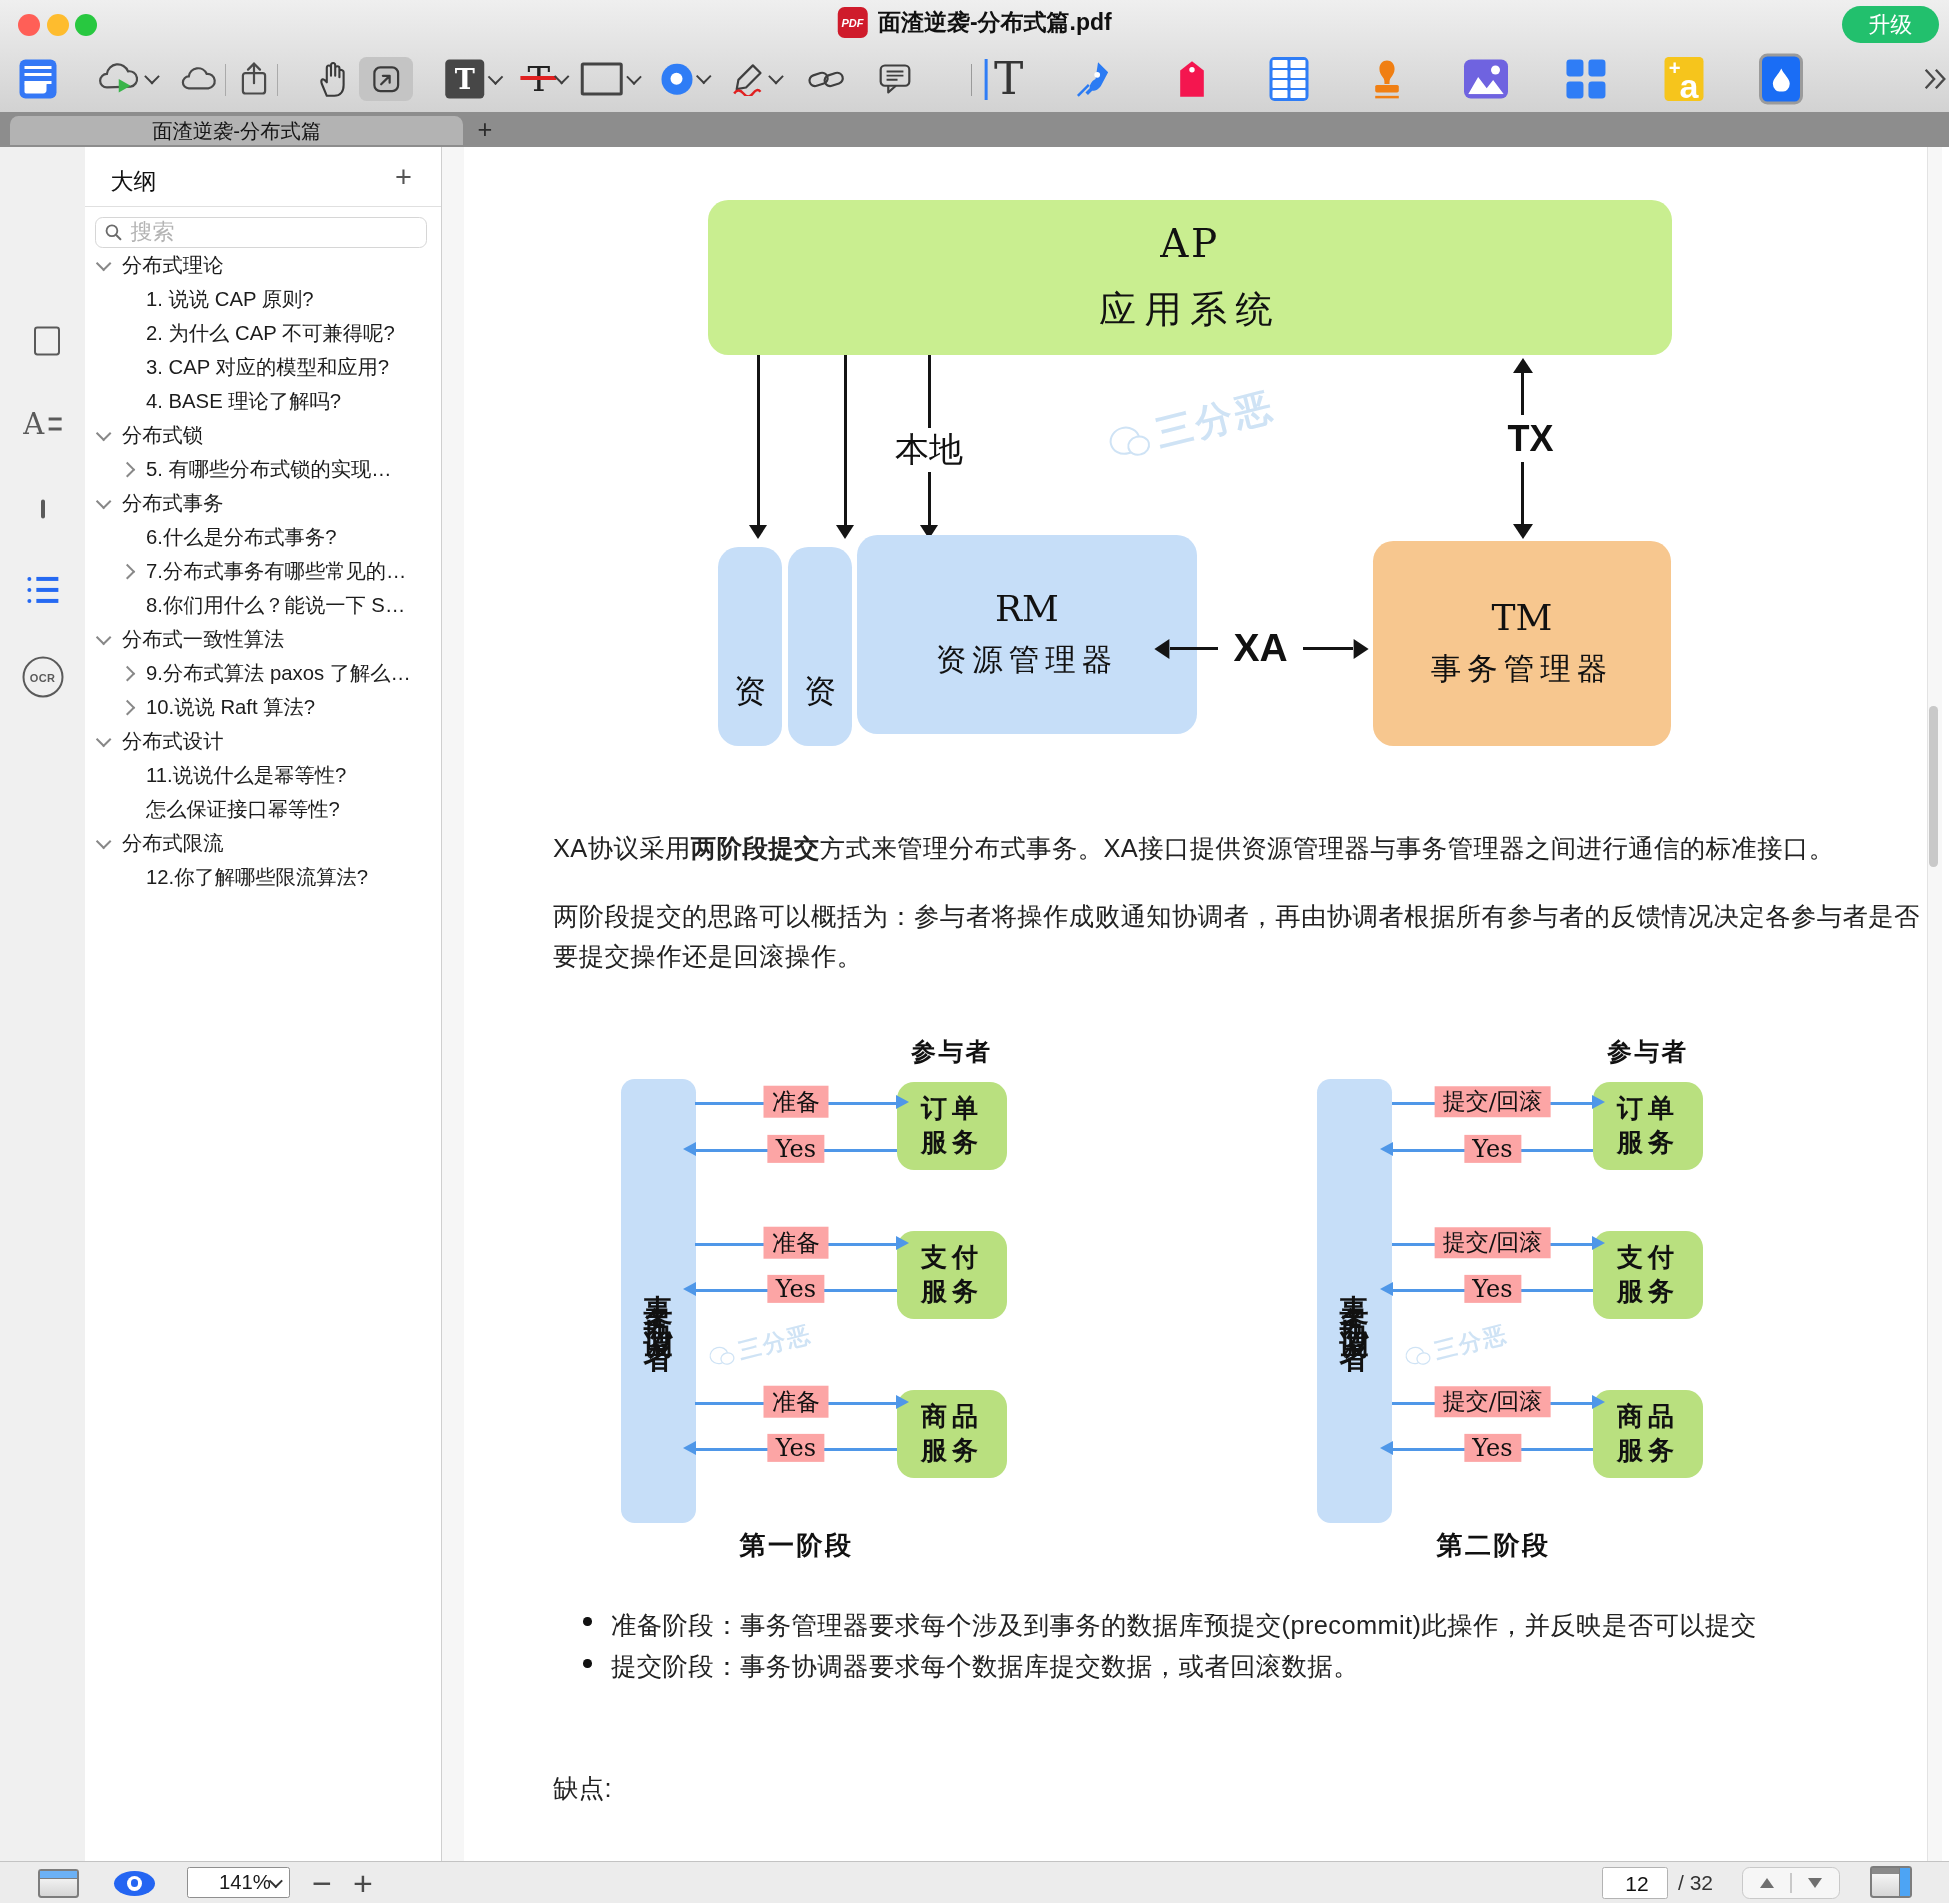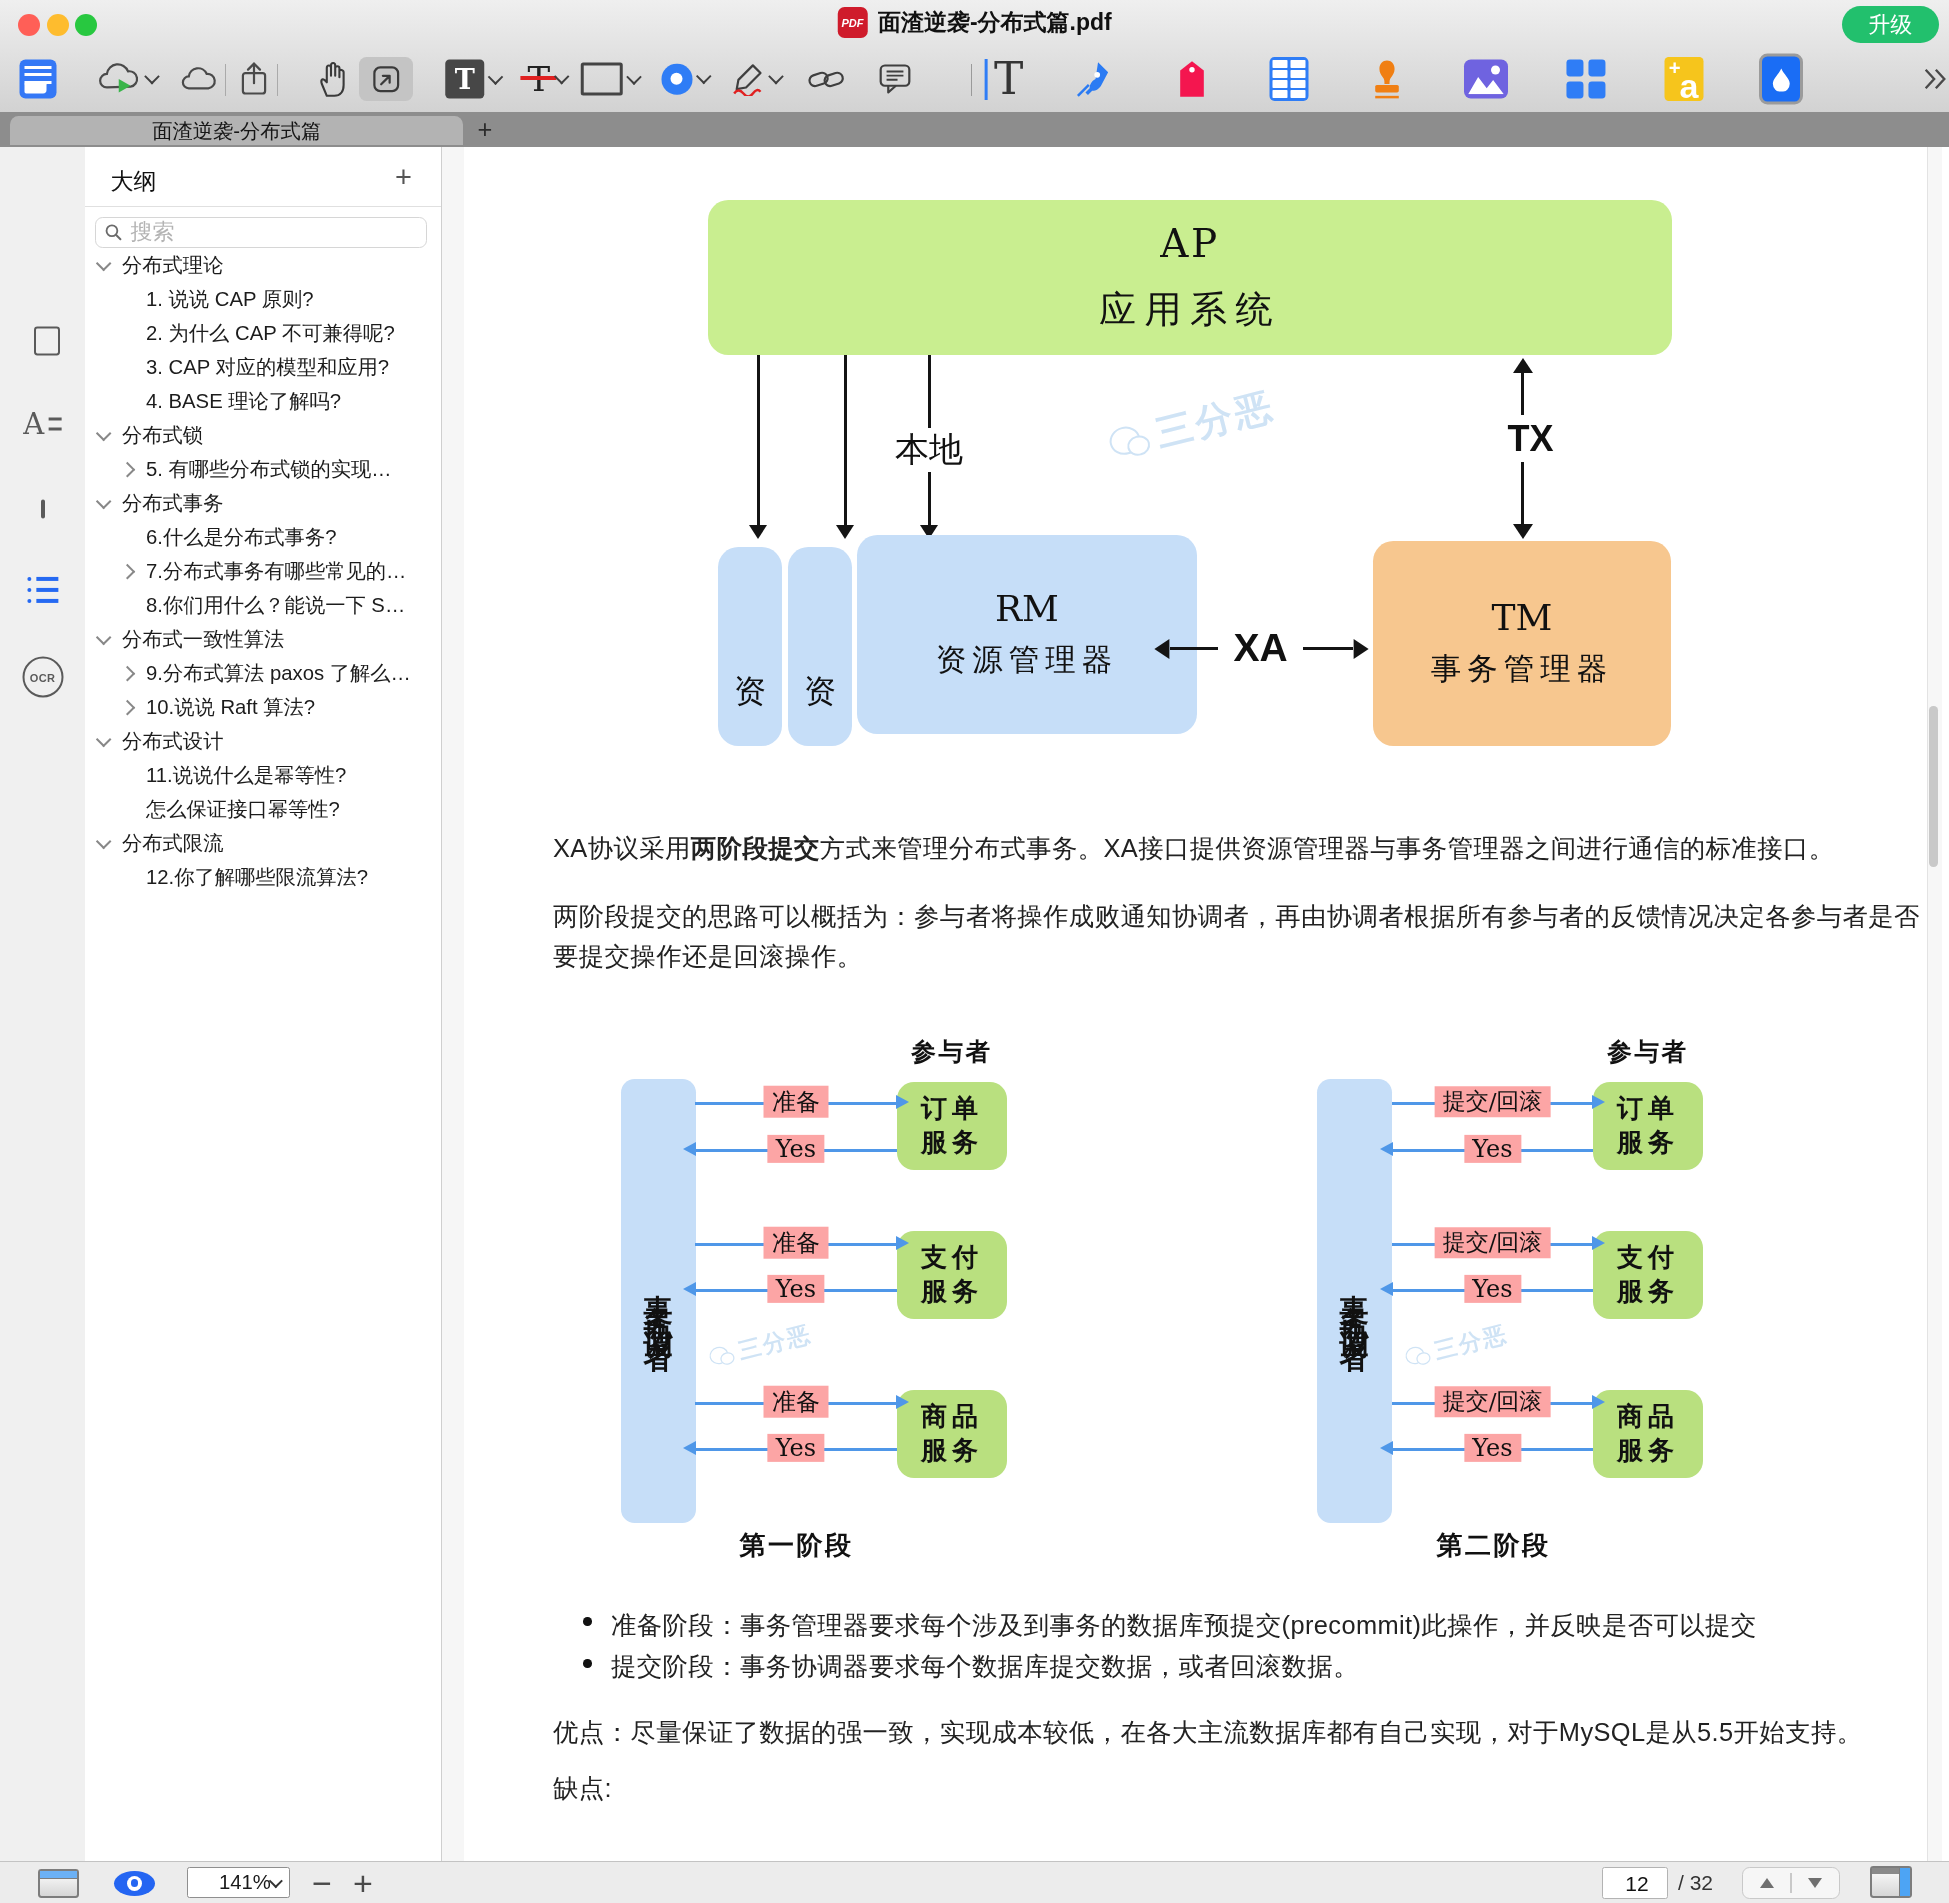--- a/index.html
+++ b/index.html
@@ -487,21 +487,20 @@
     <div class="wm small" style="left:942px;top:1187px">
         <span class="bub"></span>
         <span class="txt">三分恶</span>
       </div>
     <div class="cap serif" style="left:970px;top:1381px;width:119px">第二阶段</div>
 
     <span class="bdot" style="left:119px;top:1470px"></span>
     <div class="para" style="left:147px;top:1458px;width:1305px">准备阶段：事务管理器要求每个涉及到事务的数据库预提交(precommit)此操作，并反映是否可以提交</div>
     <span class="bdot" style="left:119px;top:1512px"></span>
     <div class="para" style="left:147px;top:1499px;width:1305px">提交阶段：事务协调器要求每个数据库提交数据，或者回滚数据。</div>
-    <div class="para" style="left:89px;top:1565px;width:1373px">优点：尽量保证了数据的强一致，实现成本较低，在各大主流数据库都有自己实现，对于MySQL是从5.5开始支持。</div>
     <div class="para" style="left:89px;top:1621px;width:1373px">缺点:</div>
 
     <div class="pscroll"></div>
     <div class="pthumb"></div>
   </div>
 
   <div class="statusbar">
     <span class="panelL"></span>
     <span class="eye"></span>
     <div class="zoombox">

